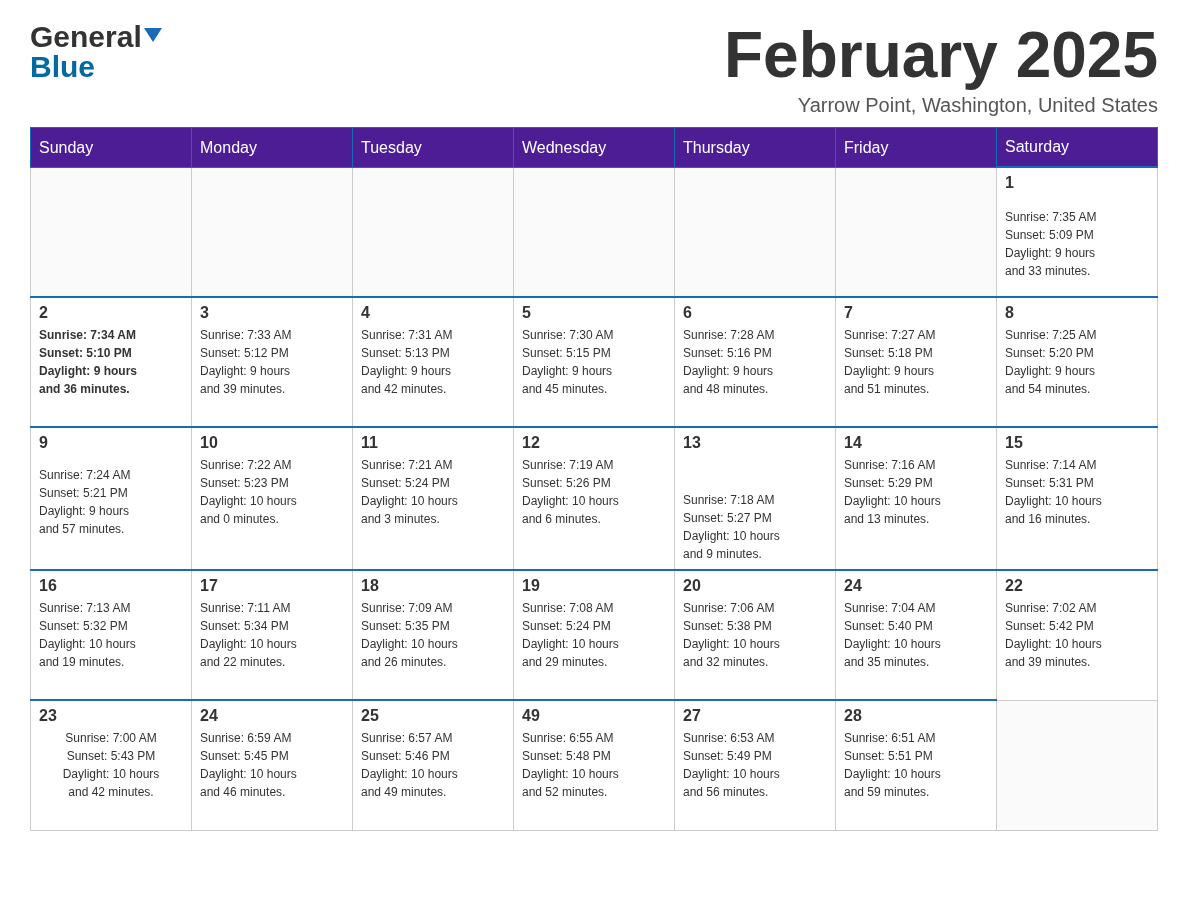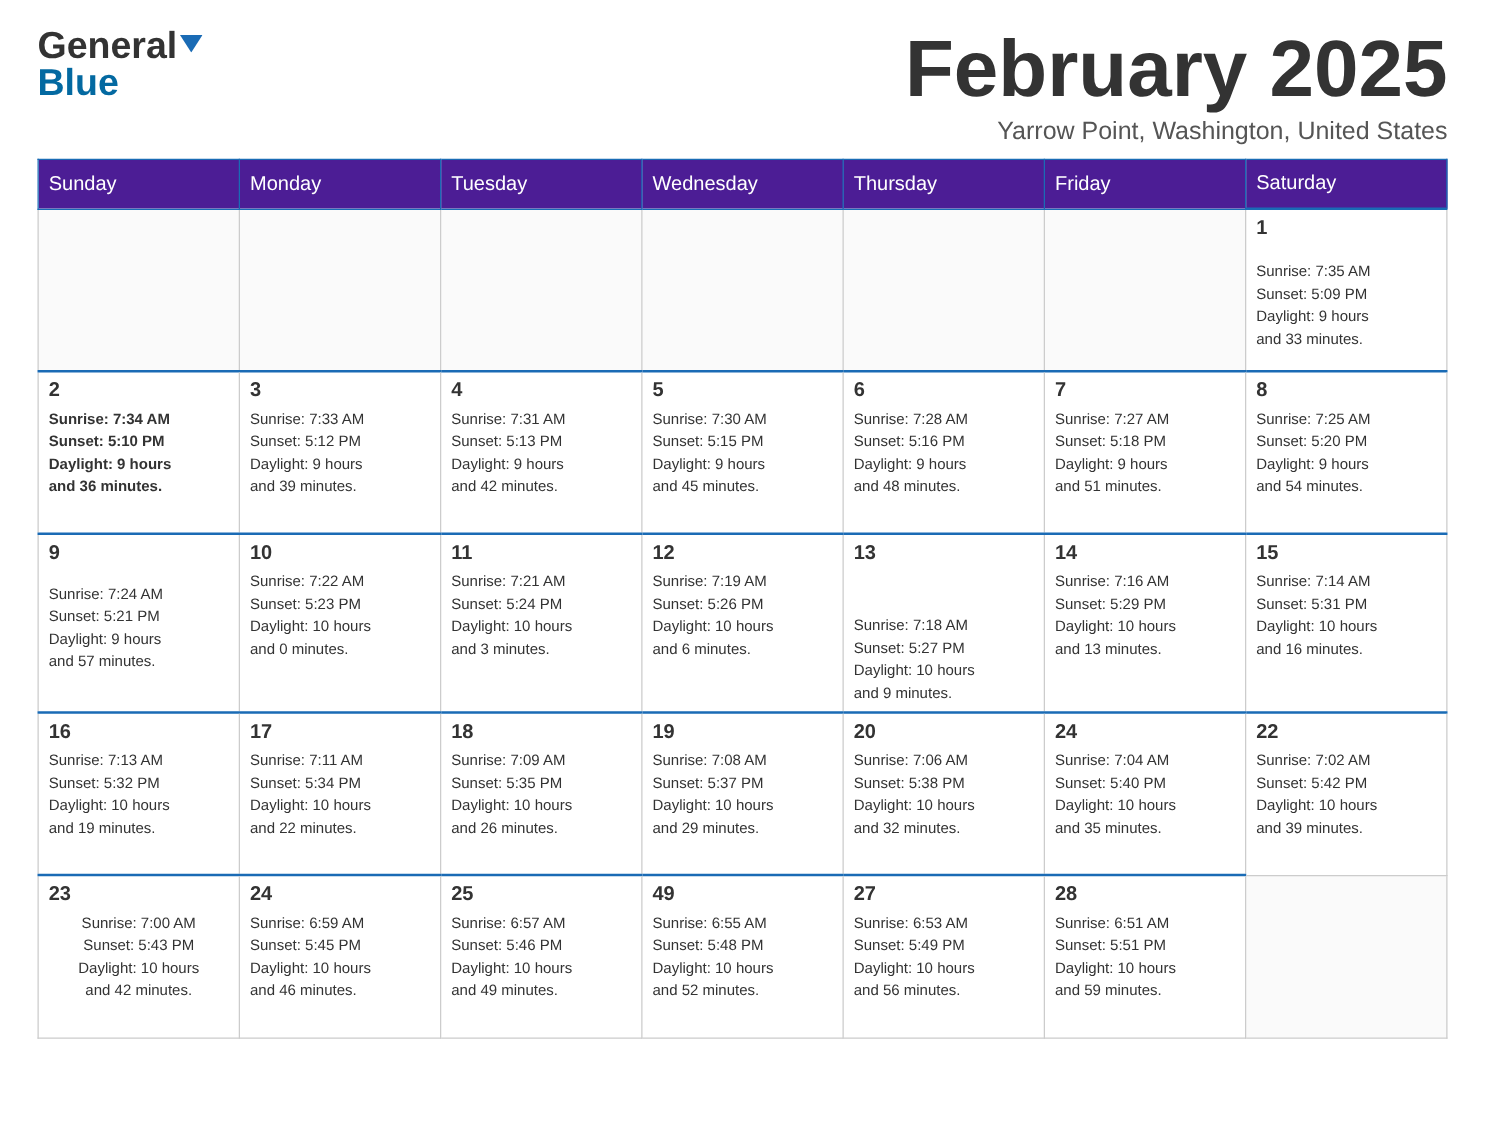--- a/index.html
+++ b/index.html
@@ -241,21 +241,21 @@
         <td>
           <span class="day-number">18</span>
           <div class="day-info" style="white-space: pre-line;">Sunrise: 7:09 AM
 Sunset: 5:35 PM
 Daylight: 10 hours
 and 26 minutes.</div>
         </td>
         <td>
           <span class="day-number">19</span>
           <div class="day-info" style="white-space: pre-line;">Sunrise: 7:08 AM
-Sunset: 5:37 PM
+Sunset: 5:24 PM
 Daylight: 10 hours
 and 29 minutes.</div>
         </td>
         <td>
           <span class="day-number">20</span>
           <div class="day-info" style="white-space: pre-line;">Sunrise: 7:06 AM
 Sunset: 5:38 PM
 Daylight: 10 hours
 and 32 minutes.</div>
         </td>

